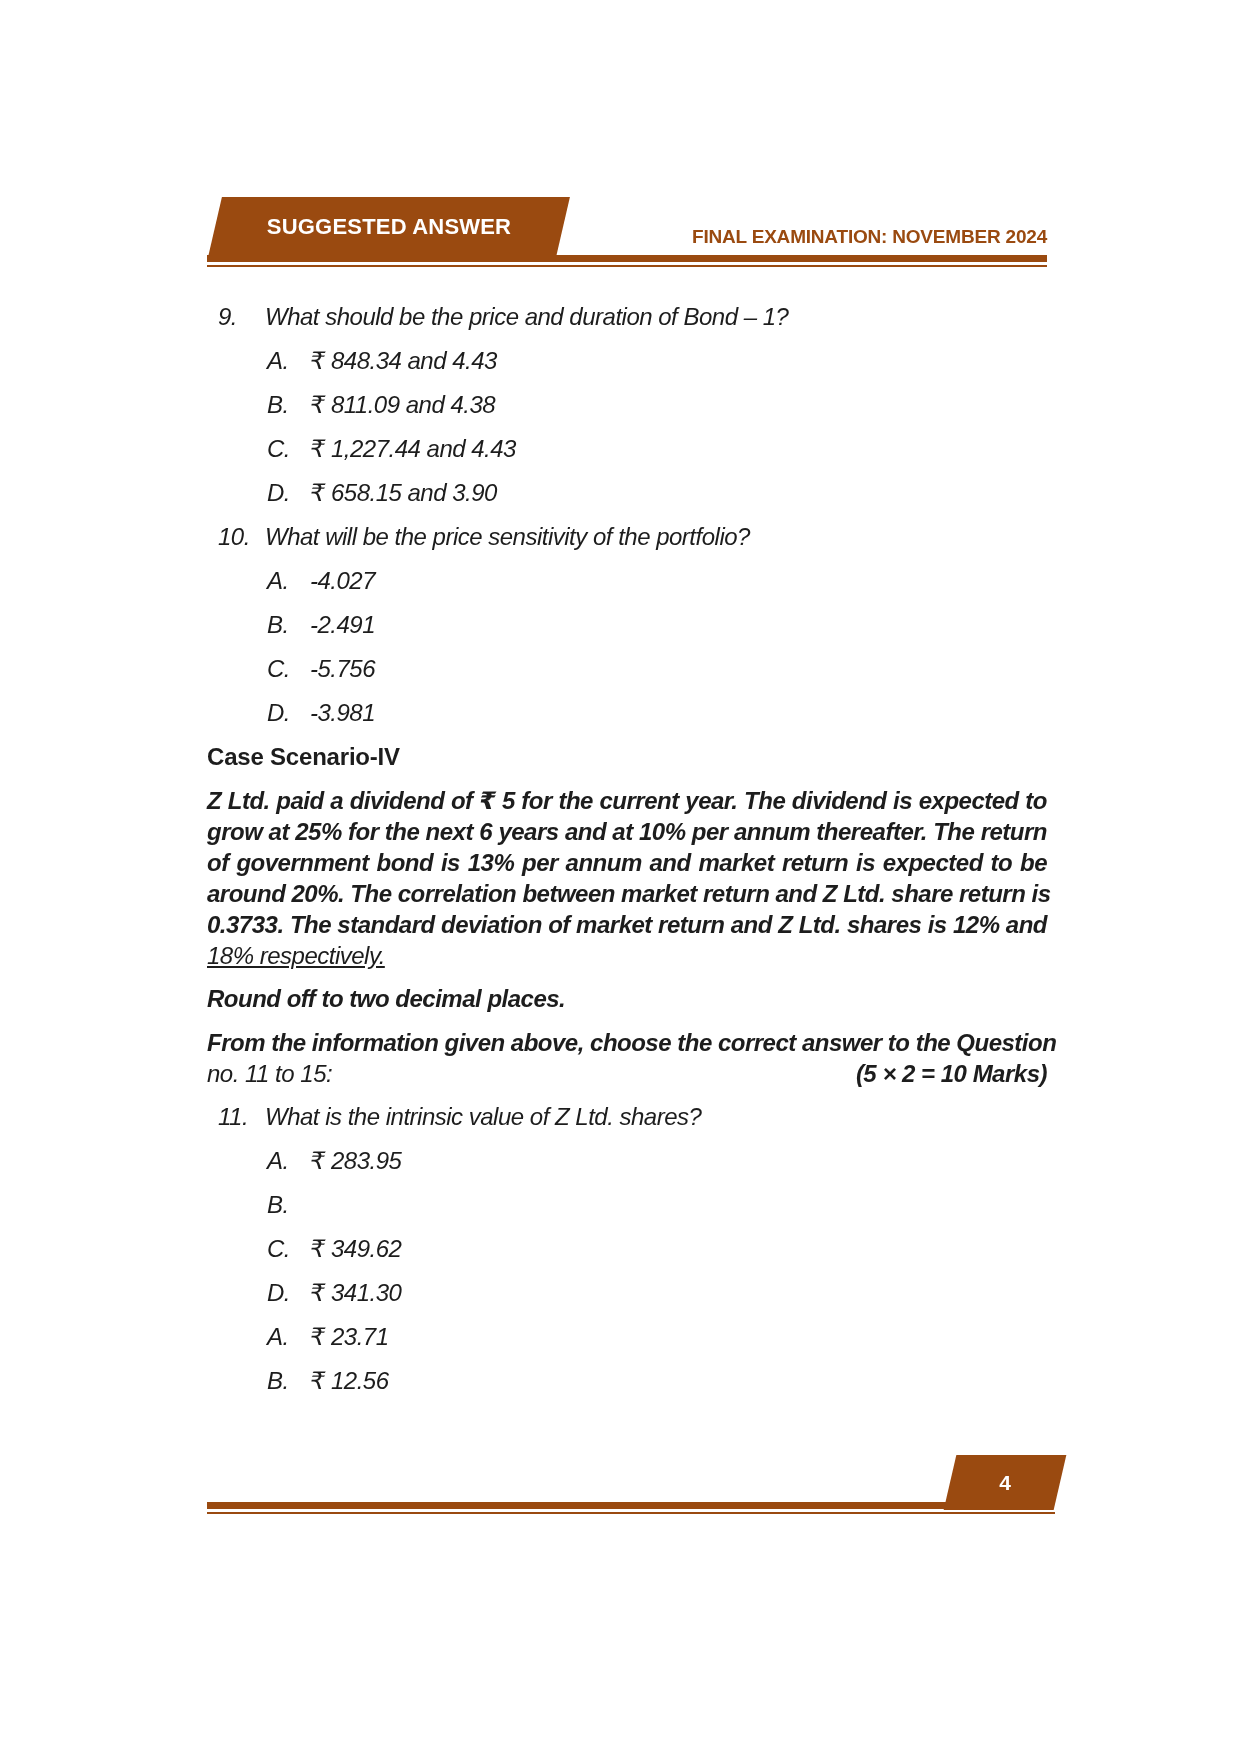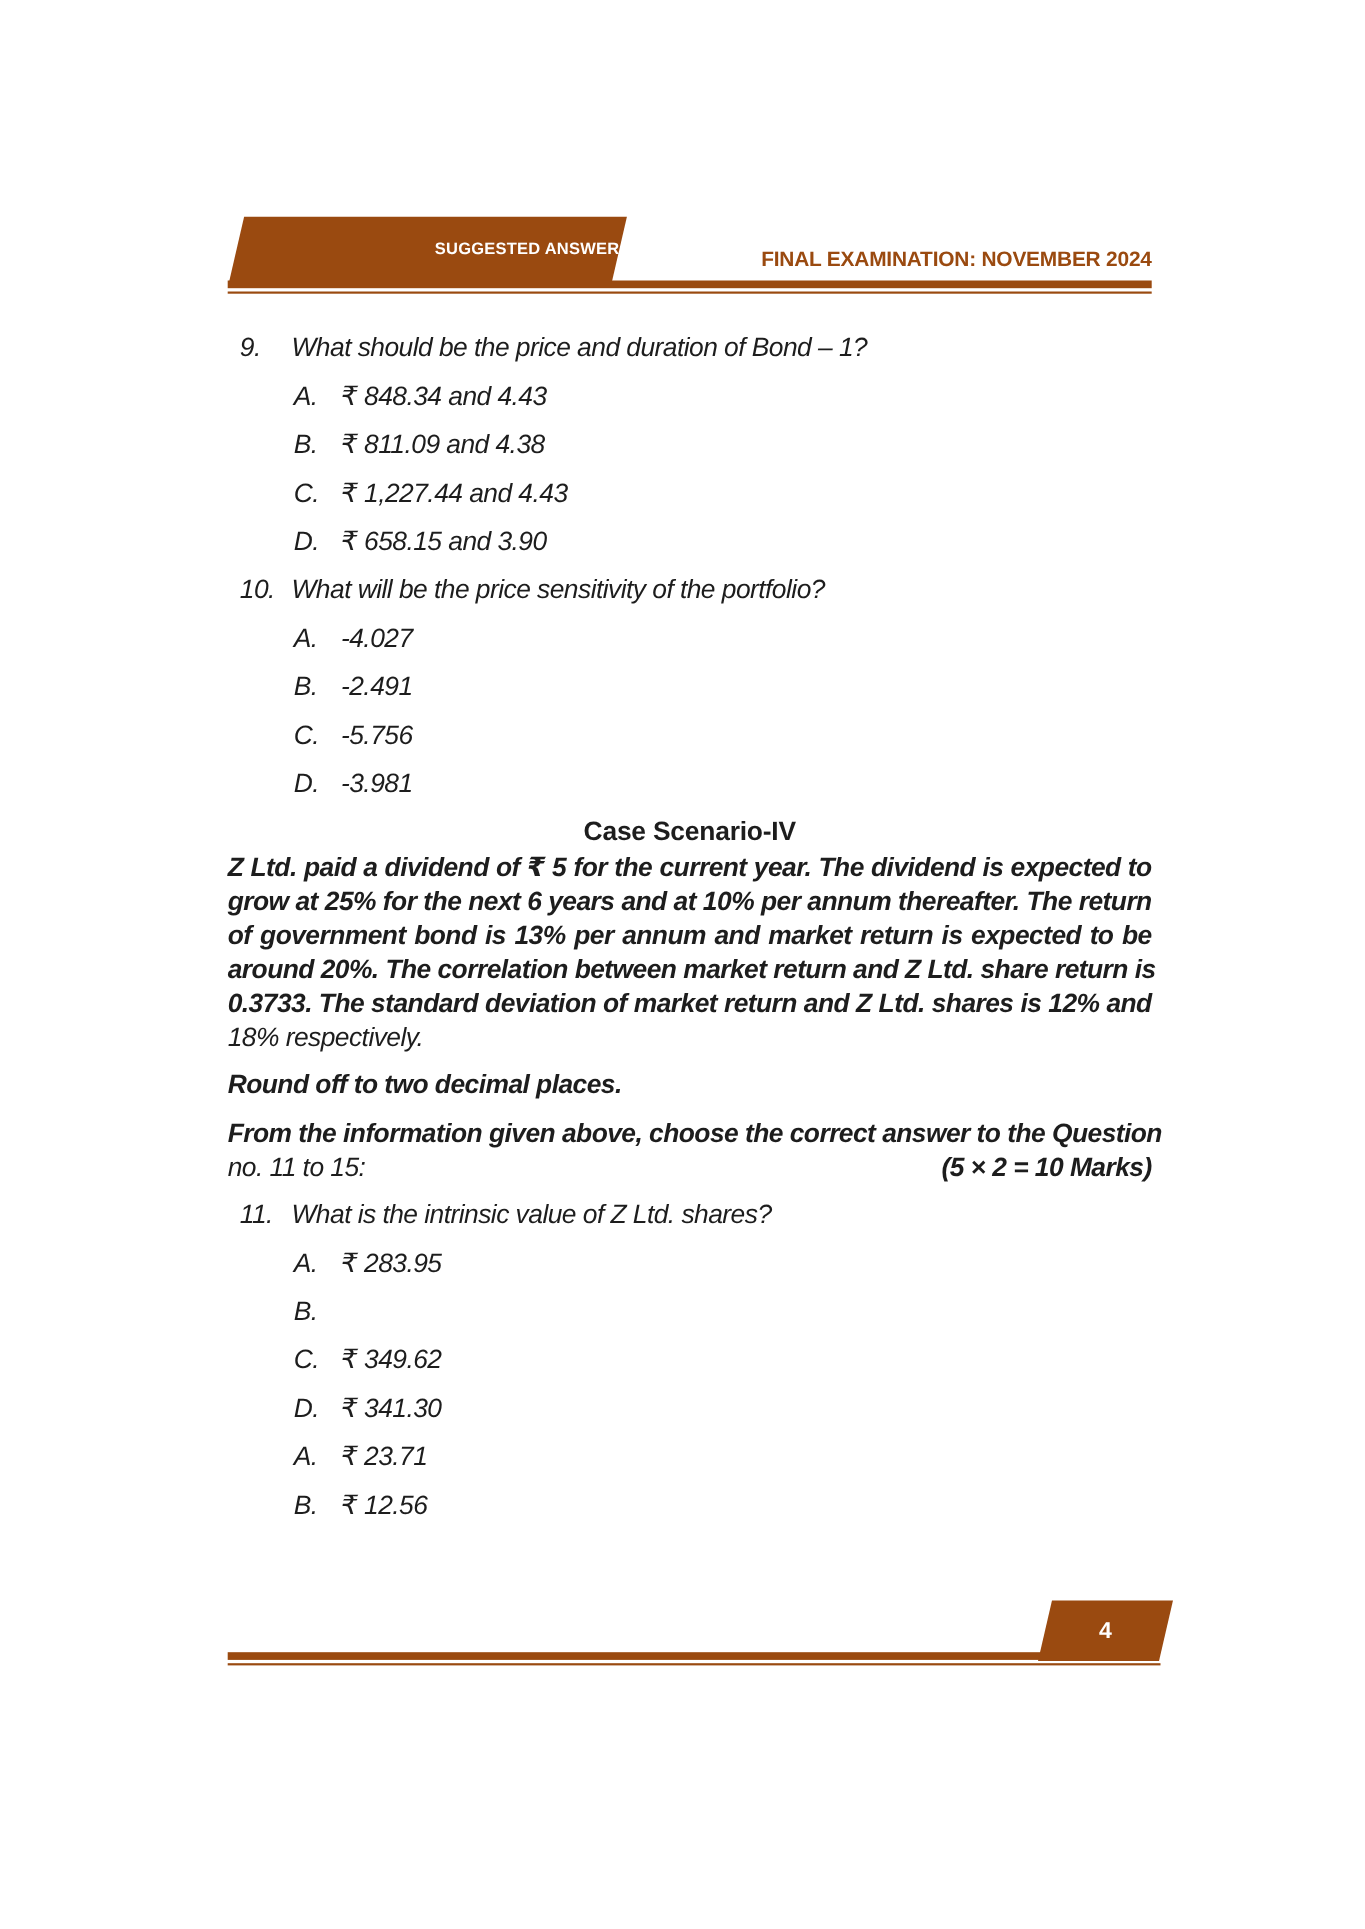--- a/index.html
+++ b/index.html
@@ -15,22 +15,22 @@
   
   .banner-shape {
     position:absolute; left:215px; top:197px;
     width:348px; height:60px;
     background:#9A4A10;
     transform:skewX(-13deg);
   }
   .banner-label {
     position:absolute; left:215px; top:197px;
     width:348px; height:60px;
-    line-height:60px; text-align:right;
-    color:#ffffff; font-weight:bold; font-size:15px;
+    line-height:60px; text-align:center;
+    color:#ffffff; font-weight:bold; font-size:22px;
     letter-spacing:0.2px;
   }
   .exam-title {
     position:absolute; right:194px; top:226px;
     color:#9A4A10; font-weight:bold; font-size:19px;
     letter-spacing:-0.2px;
     white-space:nowrap;
   }
   .rule-thick-top { position:absolute; left:207px; top:255px; width:840px; height:7px; background:#9A4A10; }
   .rule-thin-top  { position:absolute; left:207px; top:265px; width:840px; height:2px; background:#9A4A10; }
@@ -43,28 +43,28 @@
   }
   .q-row { display:flex; margin-bottom:12px; white-space:nowrap; }
   .q-num { flex:none; width:58px; padding-left:11px; box-sizing:border-box; }
   .q-text { flex:1; }
   .opt-row { display:flex; margin-bottom:12px; padding-left:60px; white-space:nowrap; }
   .opt-letter { flex:none; width:43px; }
   .opt-value { flex:1; }
 
   .case-heading {
     font-style:normal; font-weight:bold; letter-spacing:-0.2px;
-    margin-bottom:0; line-height:32px;text-align:center;
+    margin-bottom:12px; line-height:32px;
   }
   .para { margin-bottom:12px; }
   .jline {
     line-height:31px; white-space:nowrap;
     text-align:justify; text-align-last:justify;font-weight:bold;
   }
-  .jline-last { line-height:31px; white-space:nowrap; text-align:left; text-align-last:left; }
+  .jline-last { line-height:31px; white-space:nowrap; text-align:left; text-align-last:left;text-decoration:underline; }
   .note-line { font-weight:bold; margin-bottom:12px; line-height:32px; white-space:nowrap; }
   .instr { margin-bottom:12px; }
   .instr-row2 { display:flex; justify-content:space-between; line-height:31px; white-space:nowrap; }
   .marks { font-weight:bold; }
 
   
   .footer-bar  { position:absolute; left:207px; top:1502px; width:840px; height:7px; background:#9A4A10; }
   .footer-thin { position:absolute; left:207px; top:1512px; width:848px; height:2px; background:#9A4A10; }
   .page-tab {
     position:absolute; left:950px; top:1455px; width:110px; height:55px;

